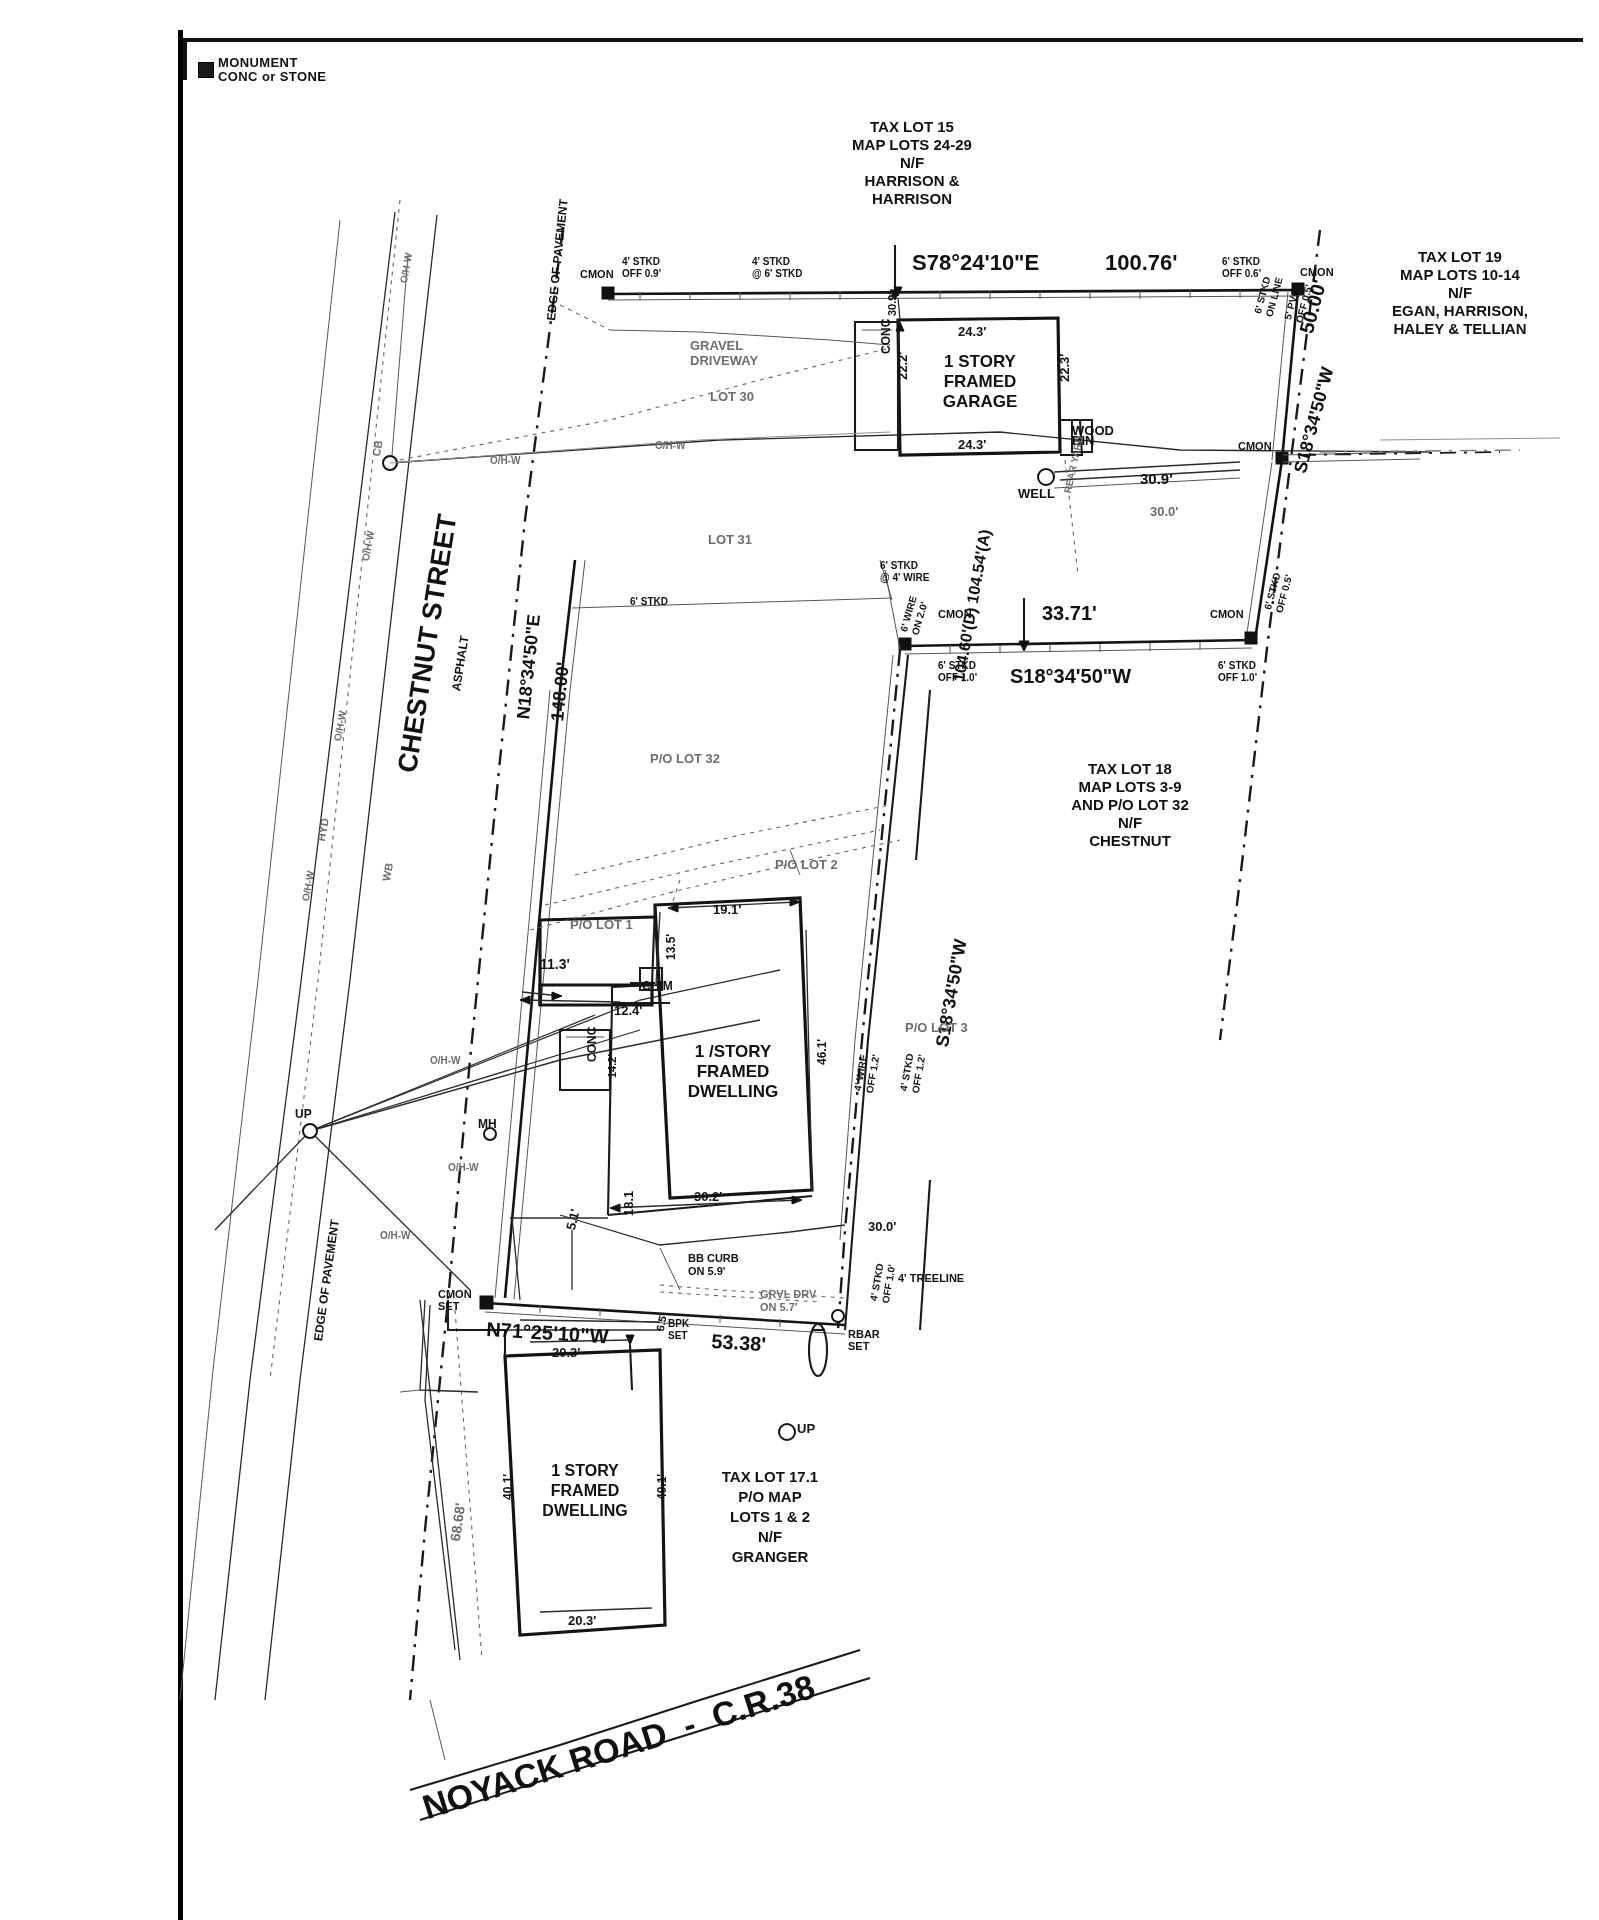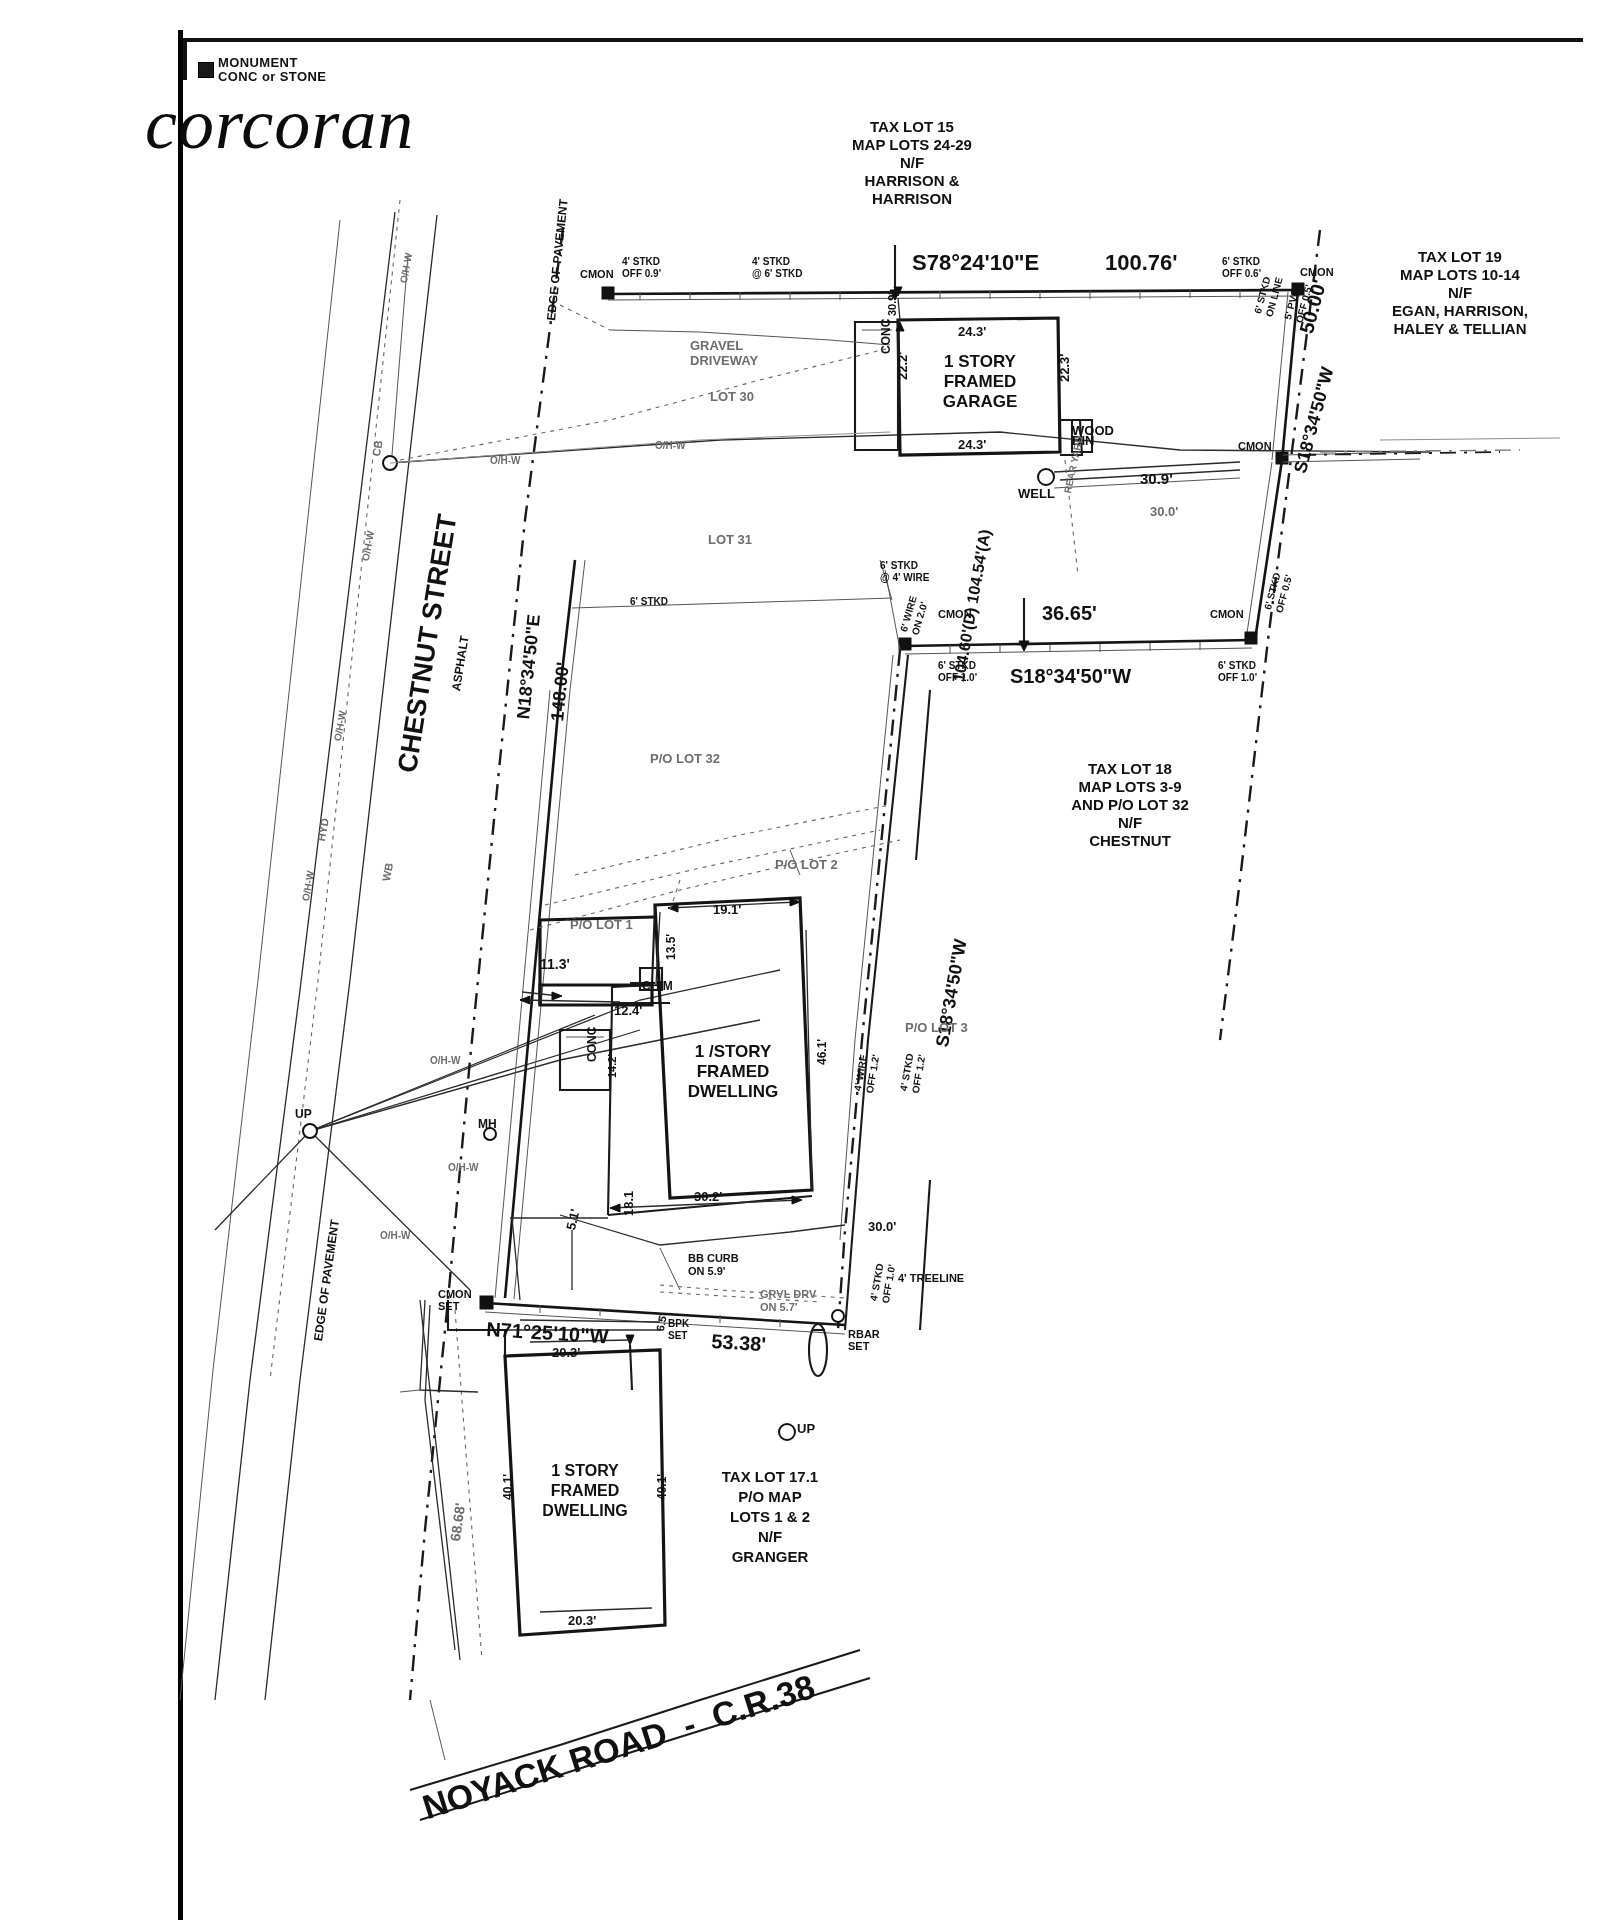--- a/index.html
+++ b/index.html
@@ -118,21 +118,20 @@
 </head>
 <body>
 
 <div id="sheet">
 
   <div class="page-edge-bar"></div>
   <div class="legend-box"></div>
   <div class="legend-swatch"></div>
   <div class="legend-text">MONUMENT</div>
   <div class="legend-text" style="top:70px;">CONC or STONE</div>
-  <div class="watermark">corcoran</div>
 
   <svg class="map" viewBox="0 0 1599 1920">
 
     <path class="ln-sm" d="M 395 212 L 300 990 L 250 1380 L 215 1700"></path>
     <path class="ln-sm" d="M 437 215 L 350 980 L 300 1380 L 265 1700"></path>
     <path class="ln-fn" d="M 340 220 L 258 980 L 213 1370 L 180 1700"></path>
 
     <path class="dotln" d="M 400 200 L 318 980 L 270 1380"></path>
     <path class="ln-fn" d="M 408 255 L 392 455"></path>
 
@@ -355,21 +354,21 @@
   <div class="t tc sz15" style="left:650px; top:1508px; width:240px;">LOTS 1 &amp; 2</div>
   <div class="t tc sz15" style="left:650px; top:1528px; width:240px;">N/F</div>
   <div class="t tc sz15" style="left:650px; top:1548px; width:240px;">GRANGER</div>
 
   <div class="t sz22" style="left:912px; top:250px;">S78°24'10"E</div>
   <div class="t sz22" style="left:1105px; top:250px;">100.76'</div>
 
   <div class="t sz20" style="left:1295px; top:330px; transform:rotate(-75deg); transform-origin:0 0;">50.00'</div>
   <div class="t sz18" style="left:1290px; top:470px; transform:rotate(-75deg); transform-origin:0 0;">S18°34'50"W</div>
 
-  <div class="t sz20" style="left:1042px; top:602px;">36.65'</div>
+  <div class="t sz20" style="left:1042px; top:602px;">33.71'</div>
   <div class="t sz20" style="left:1010px; top:665px;" style-note="">S18°34'50"W</div>
 
   <div class="t sz16" style="left:950px; top:680px; transform:rotate(-80deg); transform-origin:0 0; white-space:pre;">104.60'(D) 104.54'(A)</div>
   <div class="t sz18" style="left:932px; top:1045px; transform:rotate(-80deg); transform-origin:0 0;">S18°34'50"W</div>
 
   <div class="t sz20" style="left:487px; top:1318px; transform:rotate(3.5deg); transform-origin:0 0;">N71°25'10"W</div>
   <div class="t sz20" style="left:712px; top:1330px; transform:rotate(3.5deg); transform-origin:0 0;">53.38'</div>
 
   <div class="t sz18" style="left:513px; top:718px; transform:rotate(-84deg); transform-origin:0 0;">N18°34'50"E</div>
   <div class="t sz18" style="left:547px; top:720px; transform:rotate(-84deg); transform-origin:0 0;">148.00'</div>

